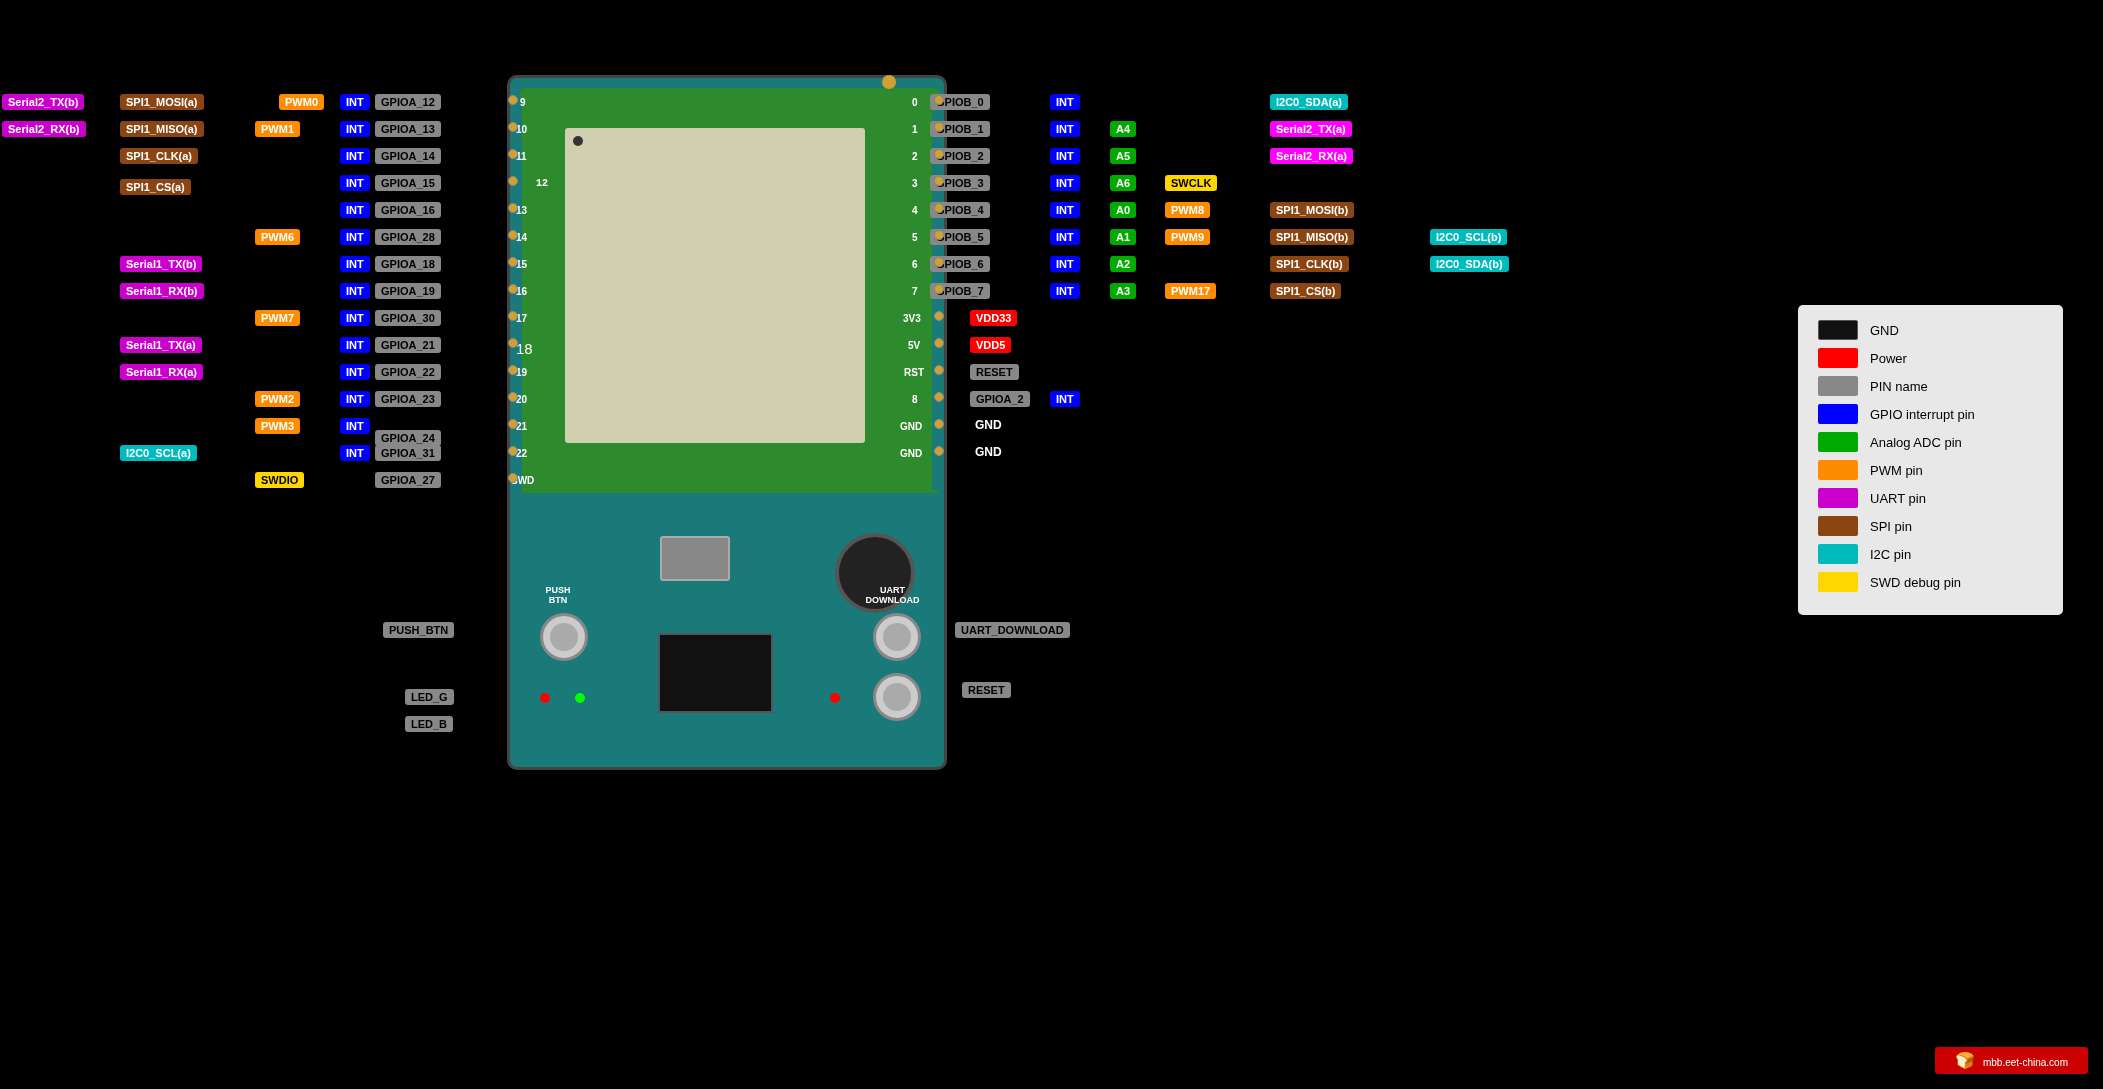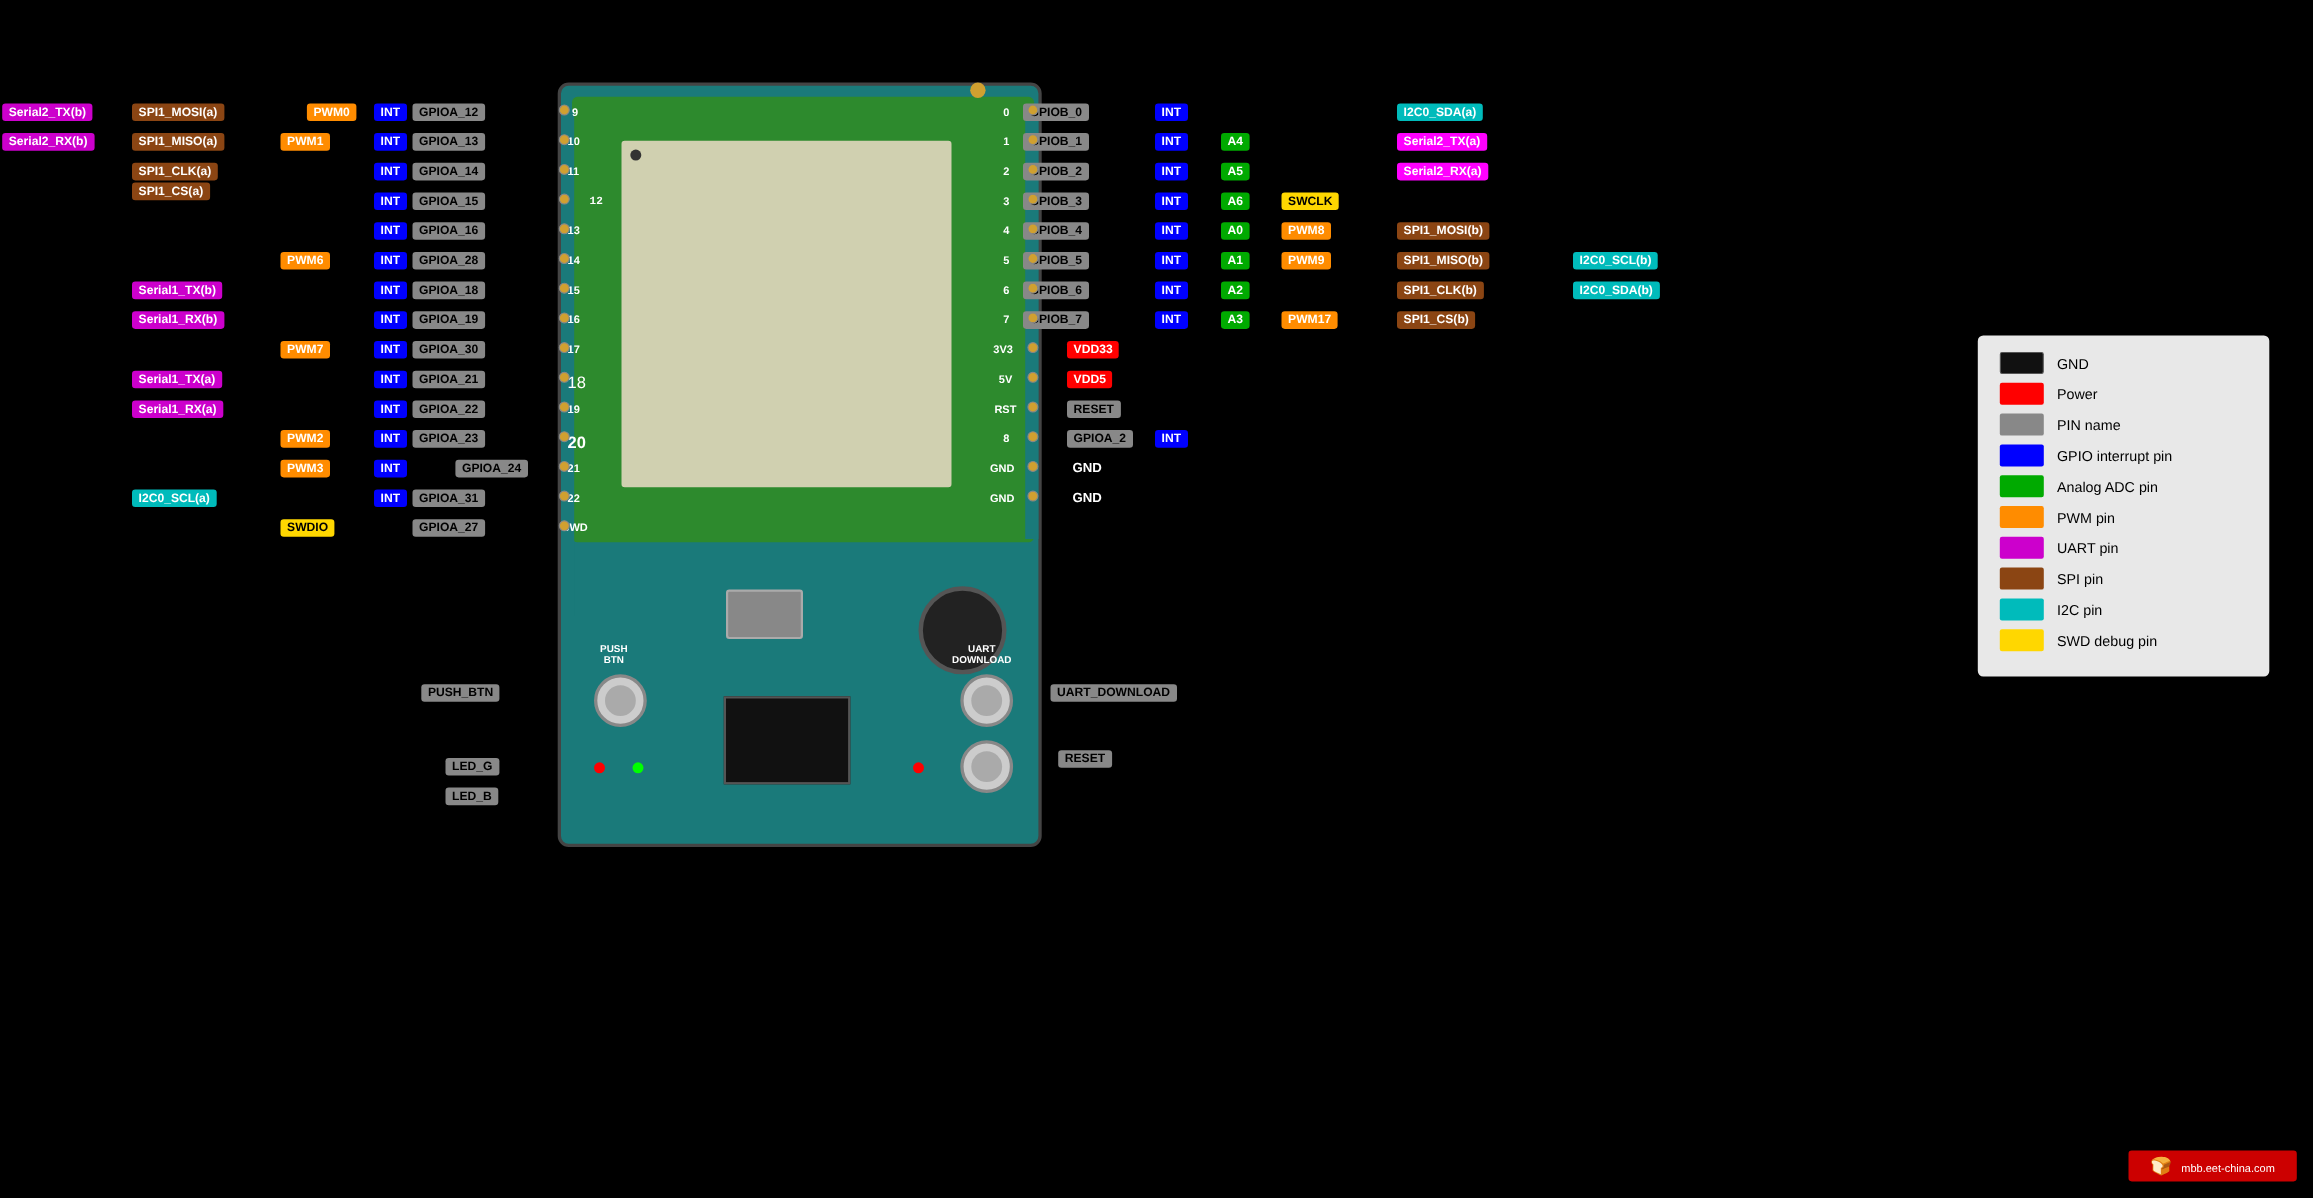--- a/index.html
+++ b/index.html
@@ -138,21 +138,21 @@
 <div class="pos-abs pin-label label-serial2" style="left:2px; top:94px;">Serial2_TX(b)</div>
 
 <div class="pos-abs pin-label label-serial2" style="left:2px; top:121px;">Serial2_RX(b)</div>
 
 <div class="pos-abs pin-label label-spi" style="left:120px; top:94px;">SPI1_MOSI(a)</div>
 
 <div class="pos-abs pin-label label-spi" style="left:120px; top:121px;">SPI1_MISO(a)</div>
 
 <div class="pos-abs pin-label label-spi" style="left:120px; top:148px;">SPI1_CLK(a)</div>
 
-<div class="pos-abs pin-label label-spi" style="left:120px; top:166px;">SPI1_CS(a)</div>
+<div class="pos-abs pin-label label-spi" style="left:120px; top:179px;">SPI1_CS(a)</div>
 
 <div class="pos-abs pin-label label-pwm" style="left:255px; top:94px;margin-left:24px;">PWM0</div>
 
 <div class="pos-abs pin-label label-pwm" style="left:255px; top:121px;">PWM1</div>
 
 <div class="pos-abs pin-label label-pwm" style="left:255px; top:229px;">PWM6</div>
 
 <div class="pos-abs pin-label label-int" style="left:340px; top:94px;">INT</div>
 <div class="pos-abs pin-label label-int" style="left:340px; top:121px;">INT</div>
 <div class="pos-abs pin-label label-int" style="left:340px; top:148px;">INT</div>
@@ -173,36 +173,36 @@
 <div class="pos-abs pin-label label-gpioa" style="left:375px; top:148px;">GPIOA_14</div>
 <div class="pos-abs pin-label label-gpioa" style="left:375px; top:175px;">GPIOA_15</div>
 <div class="pos-abs pin-label label-gpioa" style="left:375px; top:202px;">GPIOA_16</div>
 <div class="pos-abs pin-label label-gpioa" style="left:375px; top:229px;">GPIOA_28</div>
 <div class="pos-abs pin-label label-gpioa" style="left:375px; top:256px;">GPIOA_18</div>
 <div class="pos-abs pin-label label-gpioa" style="left:375px; top:283px;">GPIOA_19</div>
 <div class="pos-abs pin-label label-gpioa" style="left:375px; top:310px;">GPIOA_30</div>
 <div class="pos-abs pin-label label-gpioa" style="left:375px; top:337px;">GPIOA_21</div>
 <div class="pos-abs pin-label label-gpioa" style="left:375px; top:364px;">GPIOA_22</div>
 <div class="pos-abs pin-label label-gpioa" style="left:375px; top:391px;">GPIOA_23</div>
-<div class="pos-abs pin-label label-gpioa" style="left:375px; top:418px;margin-left:39px;">GPIOA_24</div>
+<div class="pos-abs pin-label label-gpioa" style="left:375px; top:430px;">GPIOA_24</div>
 <div class="pos-abs pin-label label-gpioa" style="left:375px; top:445px;">GPIOA_31</div>
 <div class="pos-abs pin-label label-gpioa" style="left:375px; top:472px;">GPIOA_27</div>
 
 <div class="pos-abs" style="left:520px; top:97px; color:#fff; font-size:10px; font-weight:bold;">9</div>
 <div class="pos-abs" style="left:516px; top:124px; color:#fff; font-size:10px; font-weight:bold;">10</div>
 <div class="pos-abs" style="left:516px; top:151px; color:#fff; font-size:10px; font-weight:bold;">11</div>
 <div class="pos-abs" style="left:536px; top:178px; color:#fff; font-size:10px; font-weight:bold;font-family:Liberation Mono, monospace;">12</div>
 <div class="pos-abs" style="left:516px; top:205px; color:#fff; font-size:10px; font-weight:bold;">13</div>
 <div class="pos-abs" style="left:516px; top:232px; color:#fff; font-size:10px; font-weight:bold;">14</div>
 <div class="pos-abs" style="left:516px; top:259px; color:#fff; font-size:10px; font-weight:bold;">15</div>
 <div class="pos-abs" style="left:516px; top:286px; color:#fff; font-size:10px; font-weight:bold;">16</div>
 <div class="pos-abs" style="left:516px; top:313px; color:#fff; font-size:10px; font-weight:bold;">17</div>
 <div class="pos-abs" style="left:516px; top:340px; color:#fff; font-size:15px; font-weight:normal;">18</div>
 <div class="pos-abs" style="left:516px; top:367px; color:#fff; font-size:10px; font-weight:bold;">19</div>
-<div class="pos-abs" style="left:516px; top:394px; color:#fff; font-size:15px; font-weight:bold;">20</div>
+<div class="pos-abs" style="left:516px; top:394px; color:#fff; font-size:10px; font-weight:bold;">20</div>
 <div class="pos-abs" style="left:516px; top:421px; color:#fff; font-size:10px; font-weight:bold;">21</div>
 <div class="pos-abs" style="left:516px; top:448px; color:#fff; font-size:10px; font-weight:bold;">22</div>
 <div class="pos-abs" style="left:511px; top:475px; color:#fff; font-size:10px; font-weight:bold;">SWD</div>
 
 <div class="pos-abs pin-label label-serial1" style="left:120px; top:256px;">Serial1_TX(b)</div>
 <div class="pos-abs pin-label label-serial1" style="left:120px; top:283px;">Serial1_RX(b)</div>
 <div class="pos-abs pin-label label-serial1" style="left:120px; top:337px;">Serial1_TX(a)</div>
 <div class="pos-abs pin-label label-serial1" style="left:120px; top:364px;">Serial1_RX(a)</div>
 
 <div class="pos-abs pin-label label-pwm" style="left:255px; top:310px;">PWM7</div>

